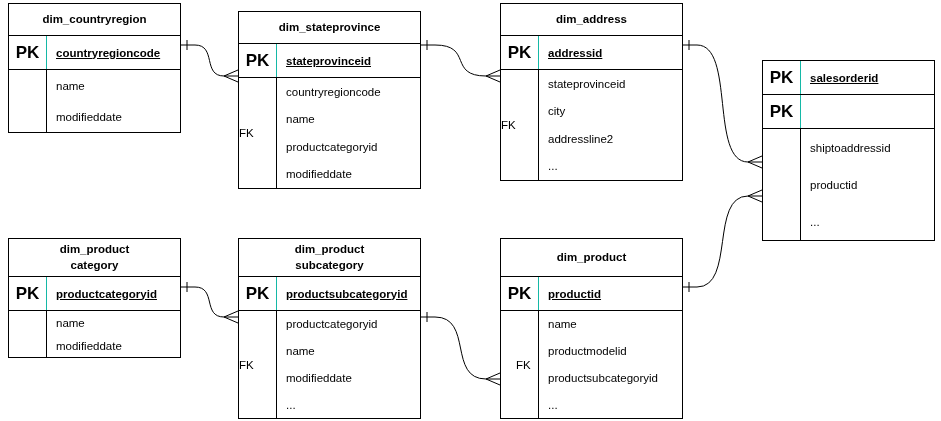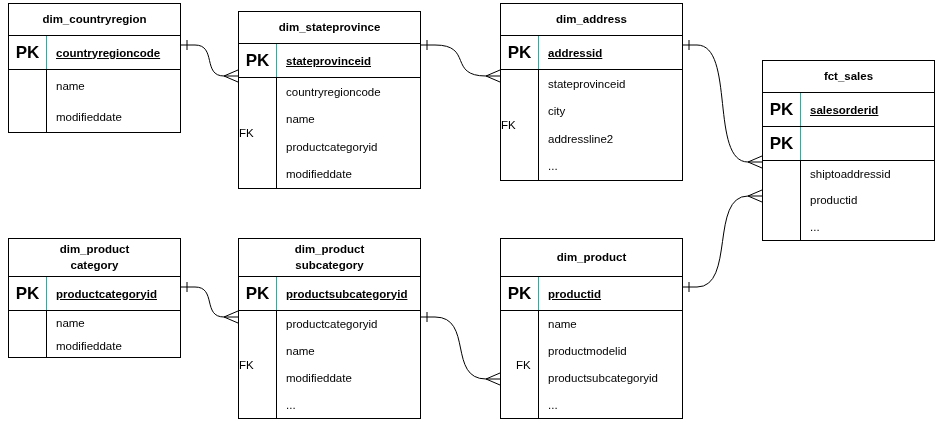--- a/index.html
+++ b/index.html
@@ -221,21 +221,20 @@
         </div>
         <div class="body-fields">
           <div class="body-field">stateprovinceid</div>
           <div class="body-field">city</div>
           <div class="body-field">addressline2</div>
           <div class="body-field">...</div>
         </div>
       </div>
     </div>
     <div class="entity" style="left: 762px; top: 60px; width: 173px; height: 181px;">
-      <div class="ent-title" style="height: 32px; flex: 0 0 32px;">fct_sales</div>
       <div class="pk-row" style="height: 34px; flex: 0 0 34px;">
         <div class="key-cell">PK</div>
         <div class="field-cell">salesorderid</div>
       </div>
       <div class="pk-row" style="height: 34px; flex: 0 0 34px;">
         <div class="key-cell">PK</div>
       </div>
       <div class="body-block">
         <div class="body-keys">
           <div class="body-key"></div>

